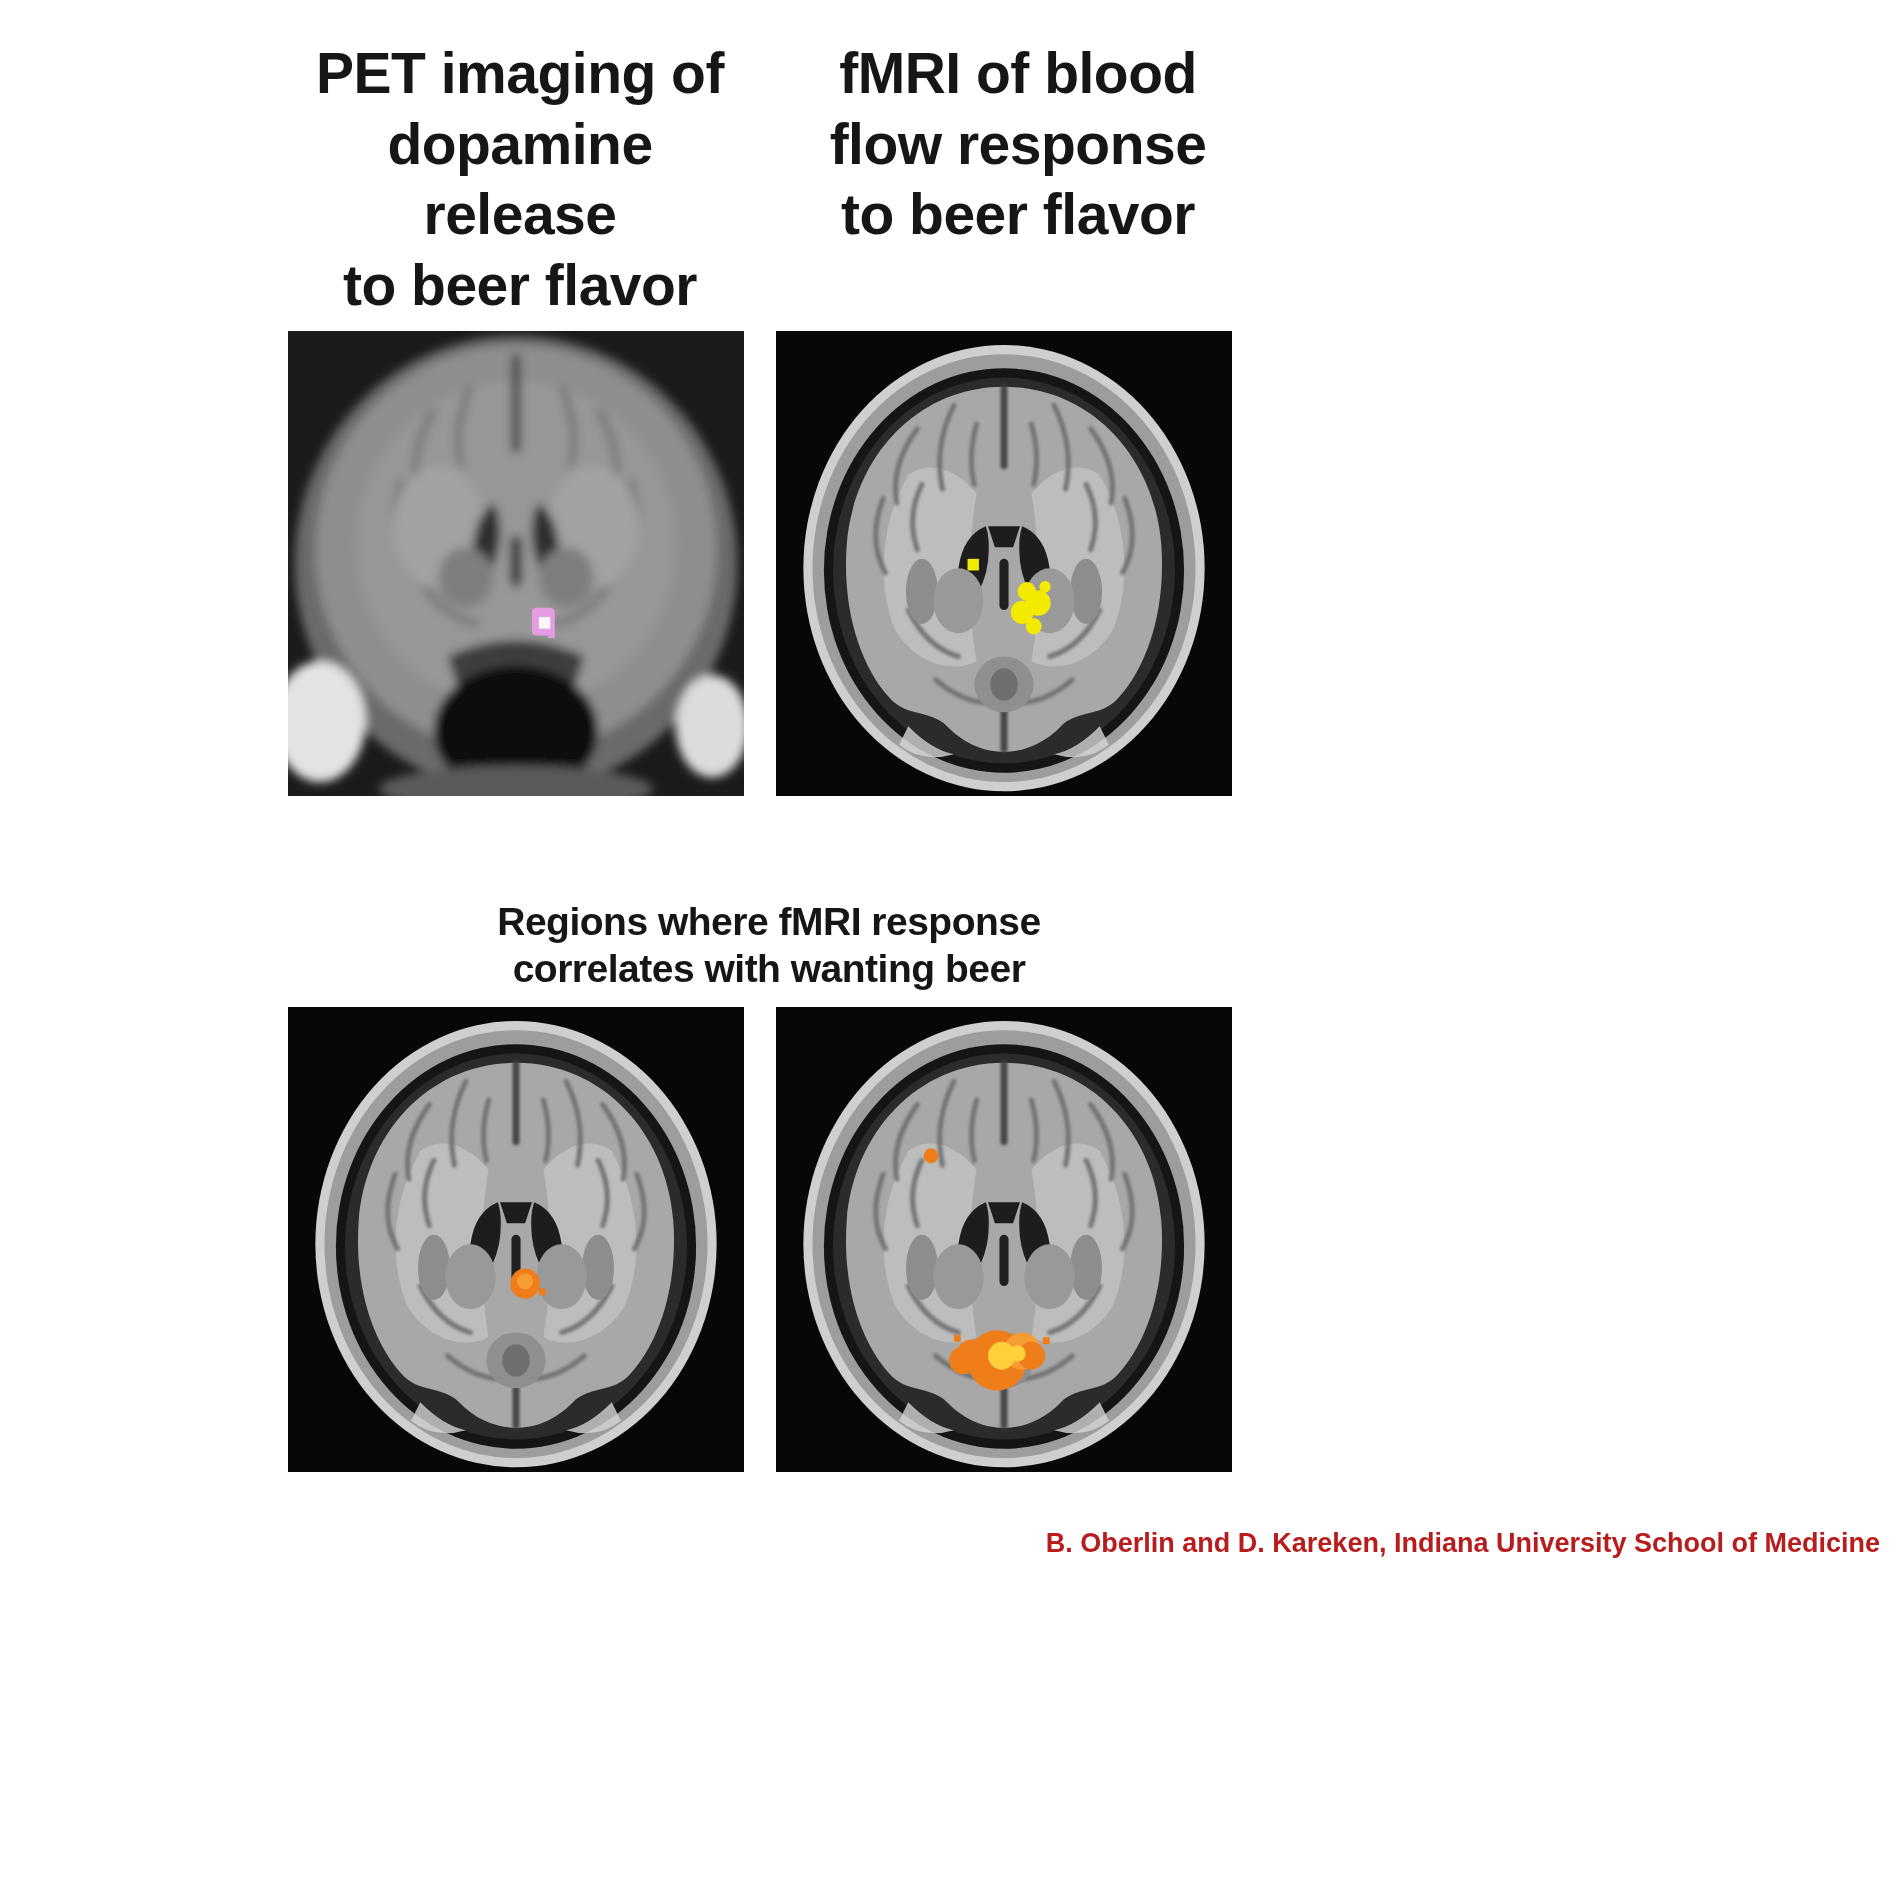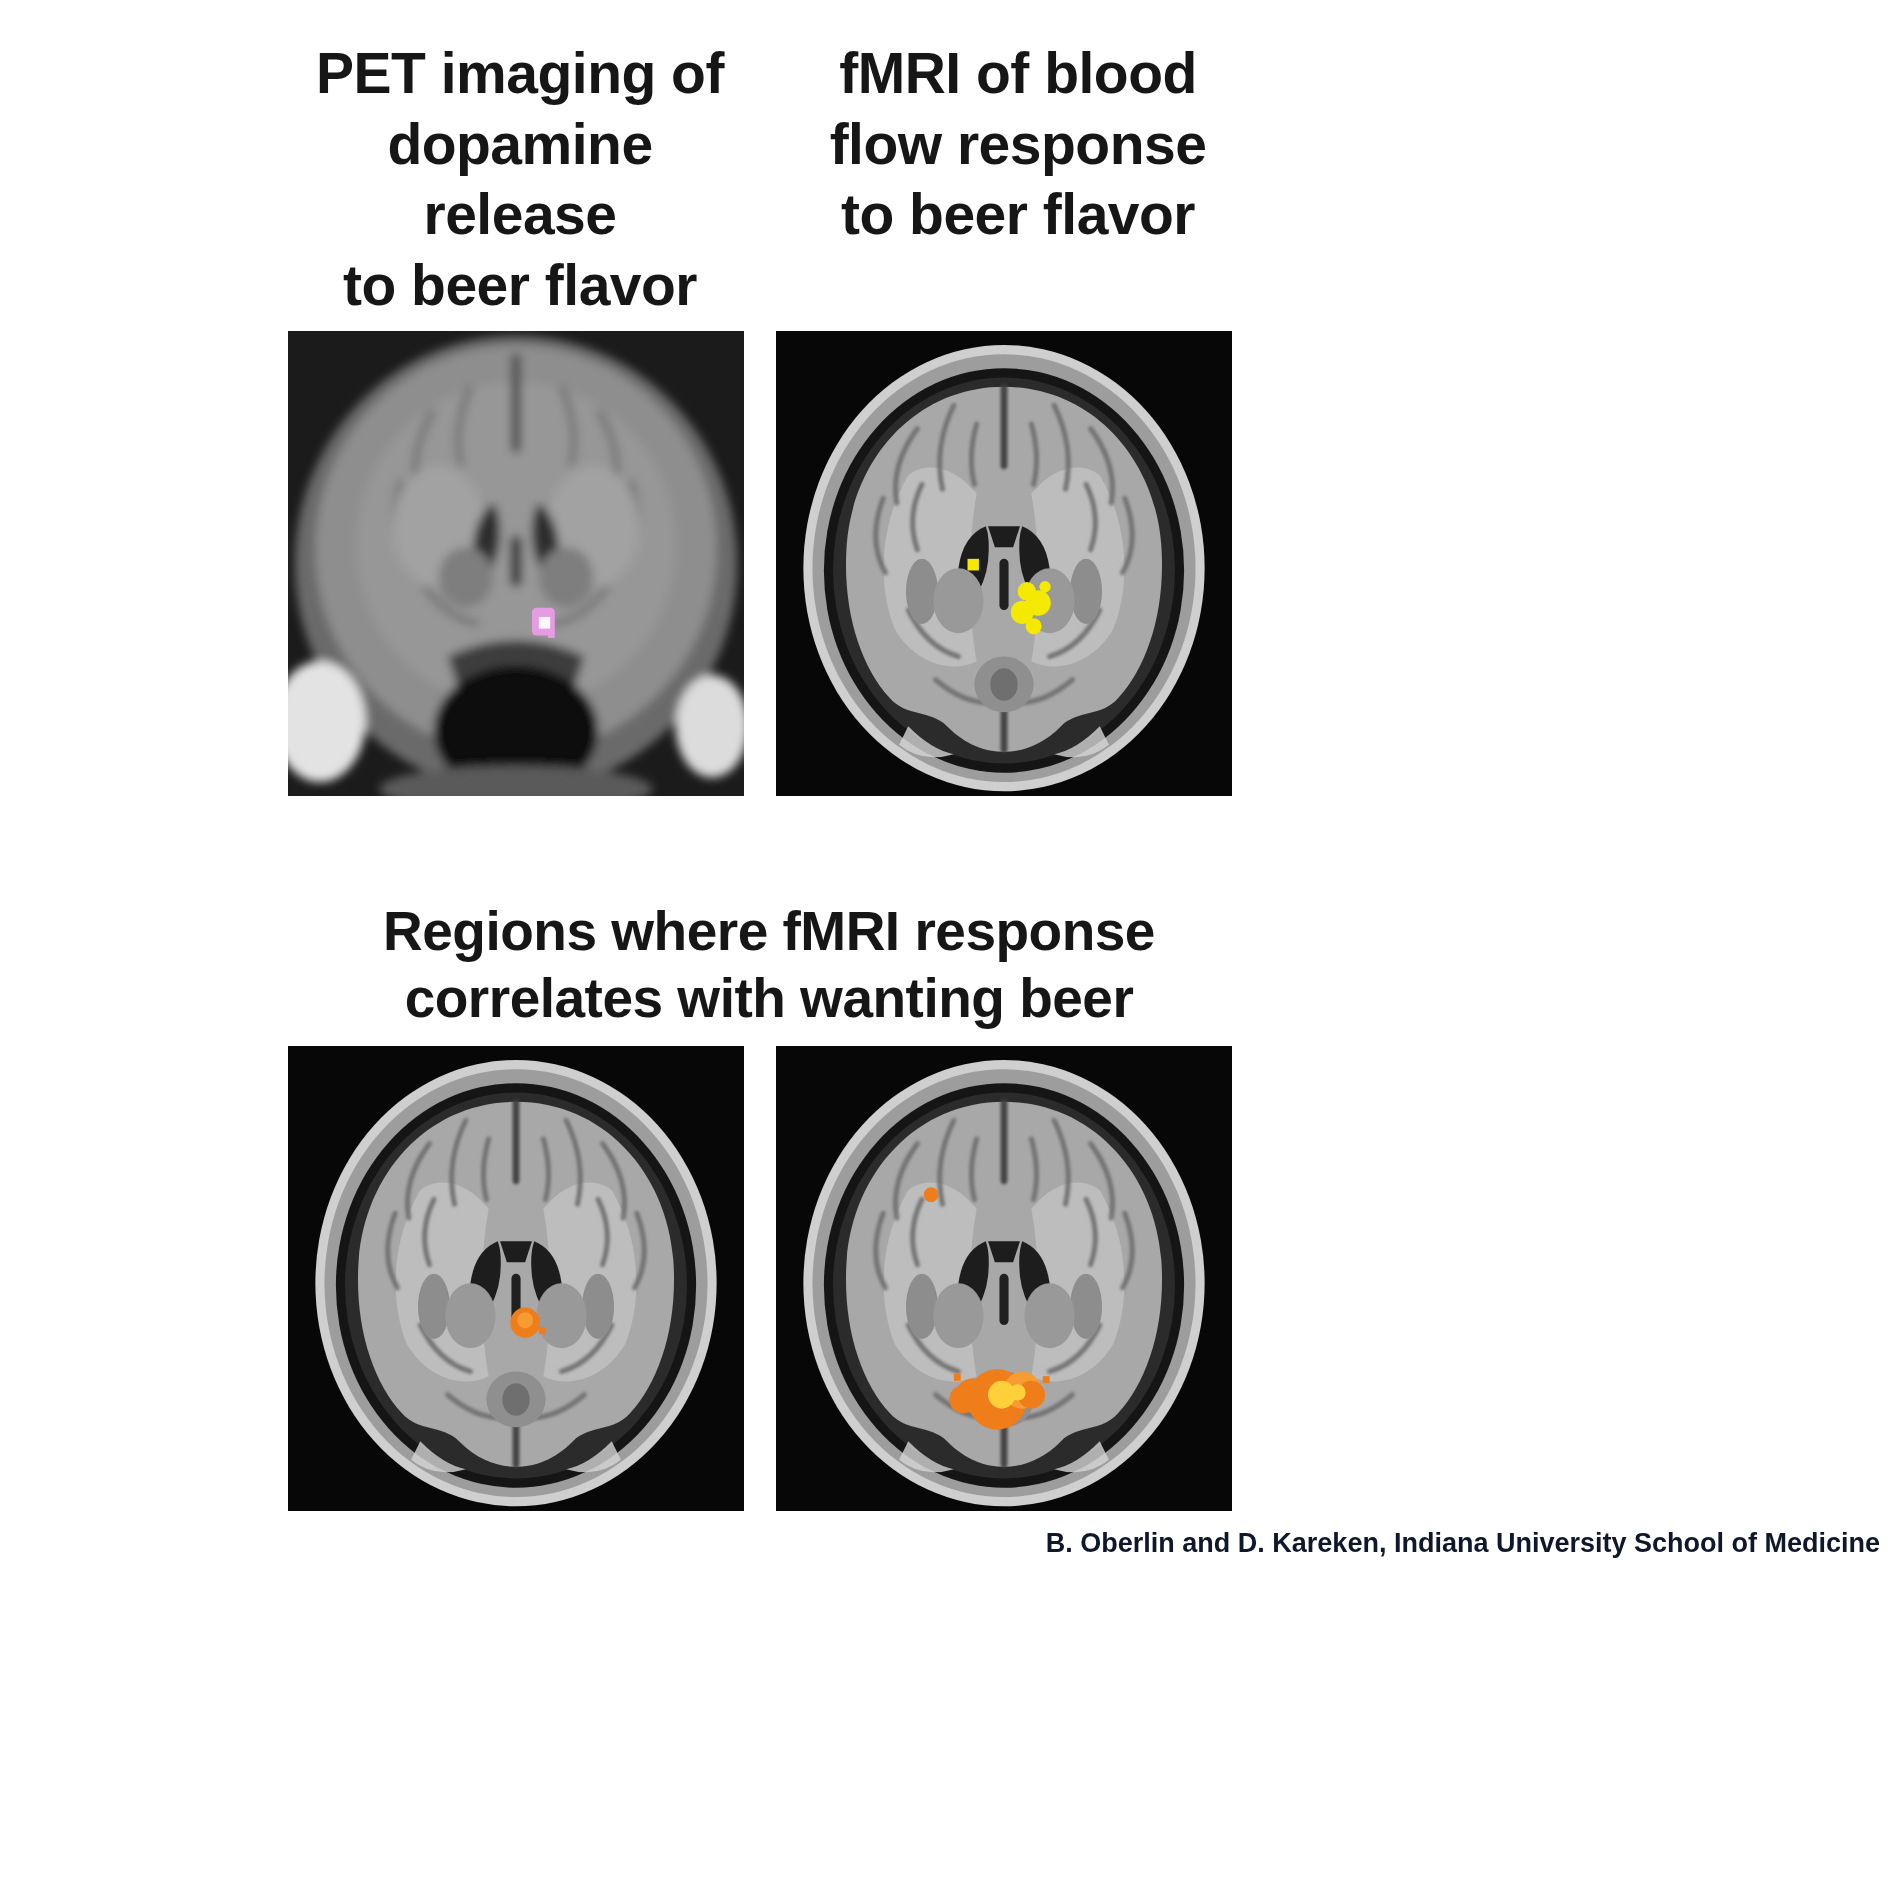--- a/index.html
+++ b/index.html
@@ -19,28 +19,28 @@
     letter-spacing:-0.5px;
   }
   .scans-row { display:flex; gap:32px; margin-top:10px; }
   .scan { width:456px; height:465px; display:block; background:#000; }
   .caption {
     text-align:center; font-size:40px; margin-top:16px;
     letter-spacing:-0.3px; white-space:nowrap;
   }
   .caption i { font-style:italic; }
   .section2-title {
-    text-align:center; font-weight:700; font-size:55px;
+    text-align:center; font-weight:700; font-size:39px;
     line-height:1.22; white-space:pre-line; margin-top:102px;
     letter-spacing:-0.5px;
   }
   .scans-row.second { margin-top:14px; }
   .credit {
     position:absolute; right:20px; top:1528px;
-    font-size:27px; font-weight:700; color:#0f172a;
+    font-size:27px; font-weight:700; color:#b91c1c;
     white-space:nowrap;
   }
   .defs-holder { position:absolute; width:0; height:0; overflow:hidden; }
 </style>
 </head>
 <body>
 
 <svg class="defs-holder" aria-hidden="true">
   <defs>
     <filter id="soft" x="-20%" y="-20%" width="140%" height="140%">

